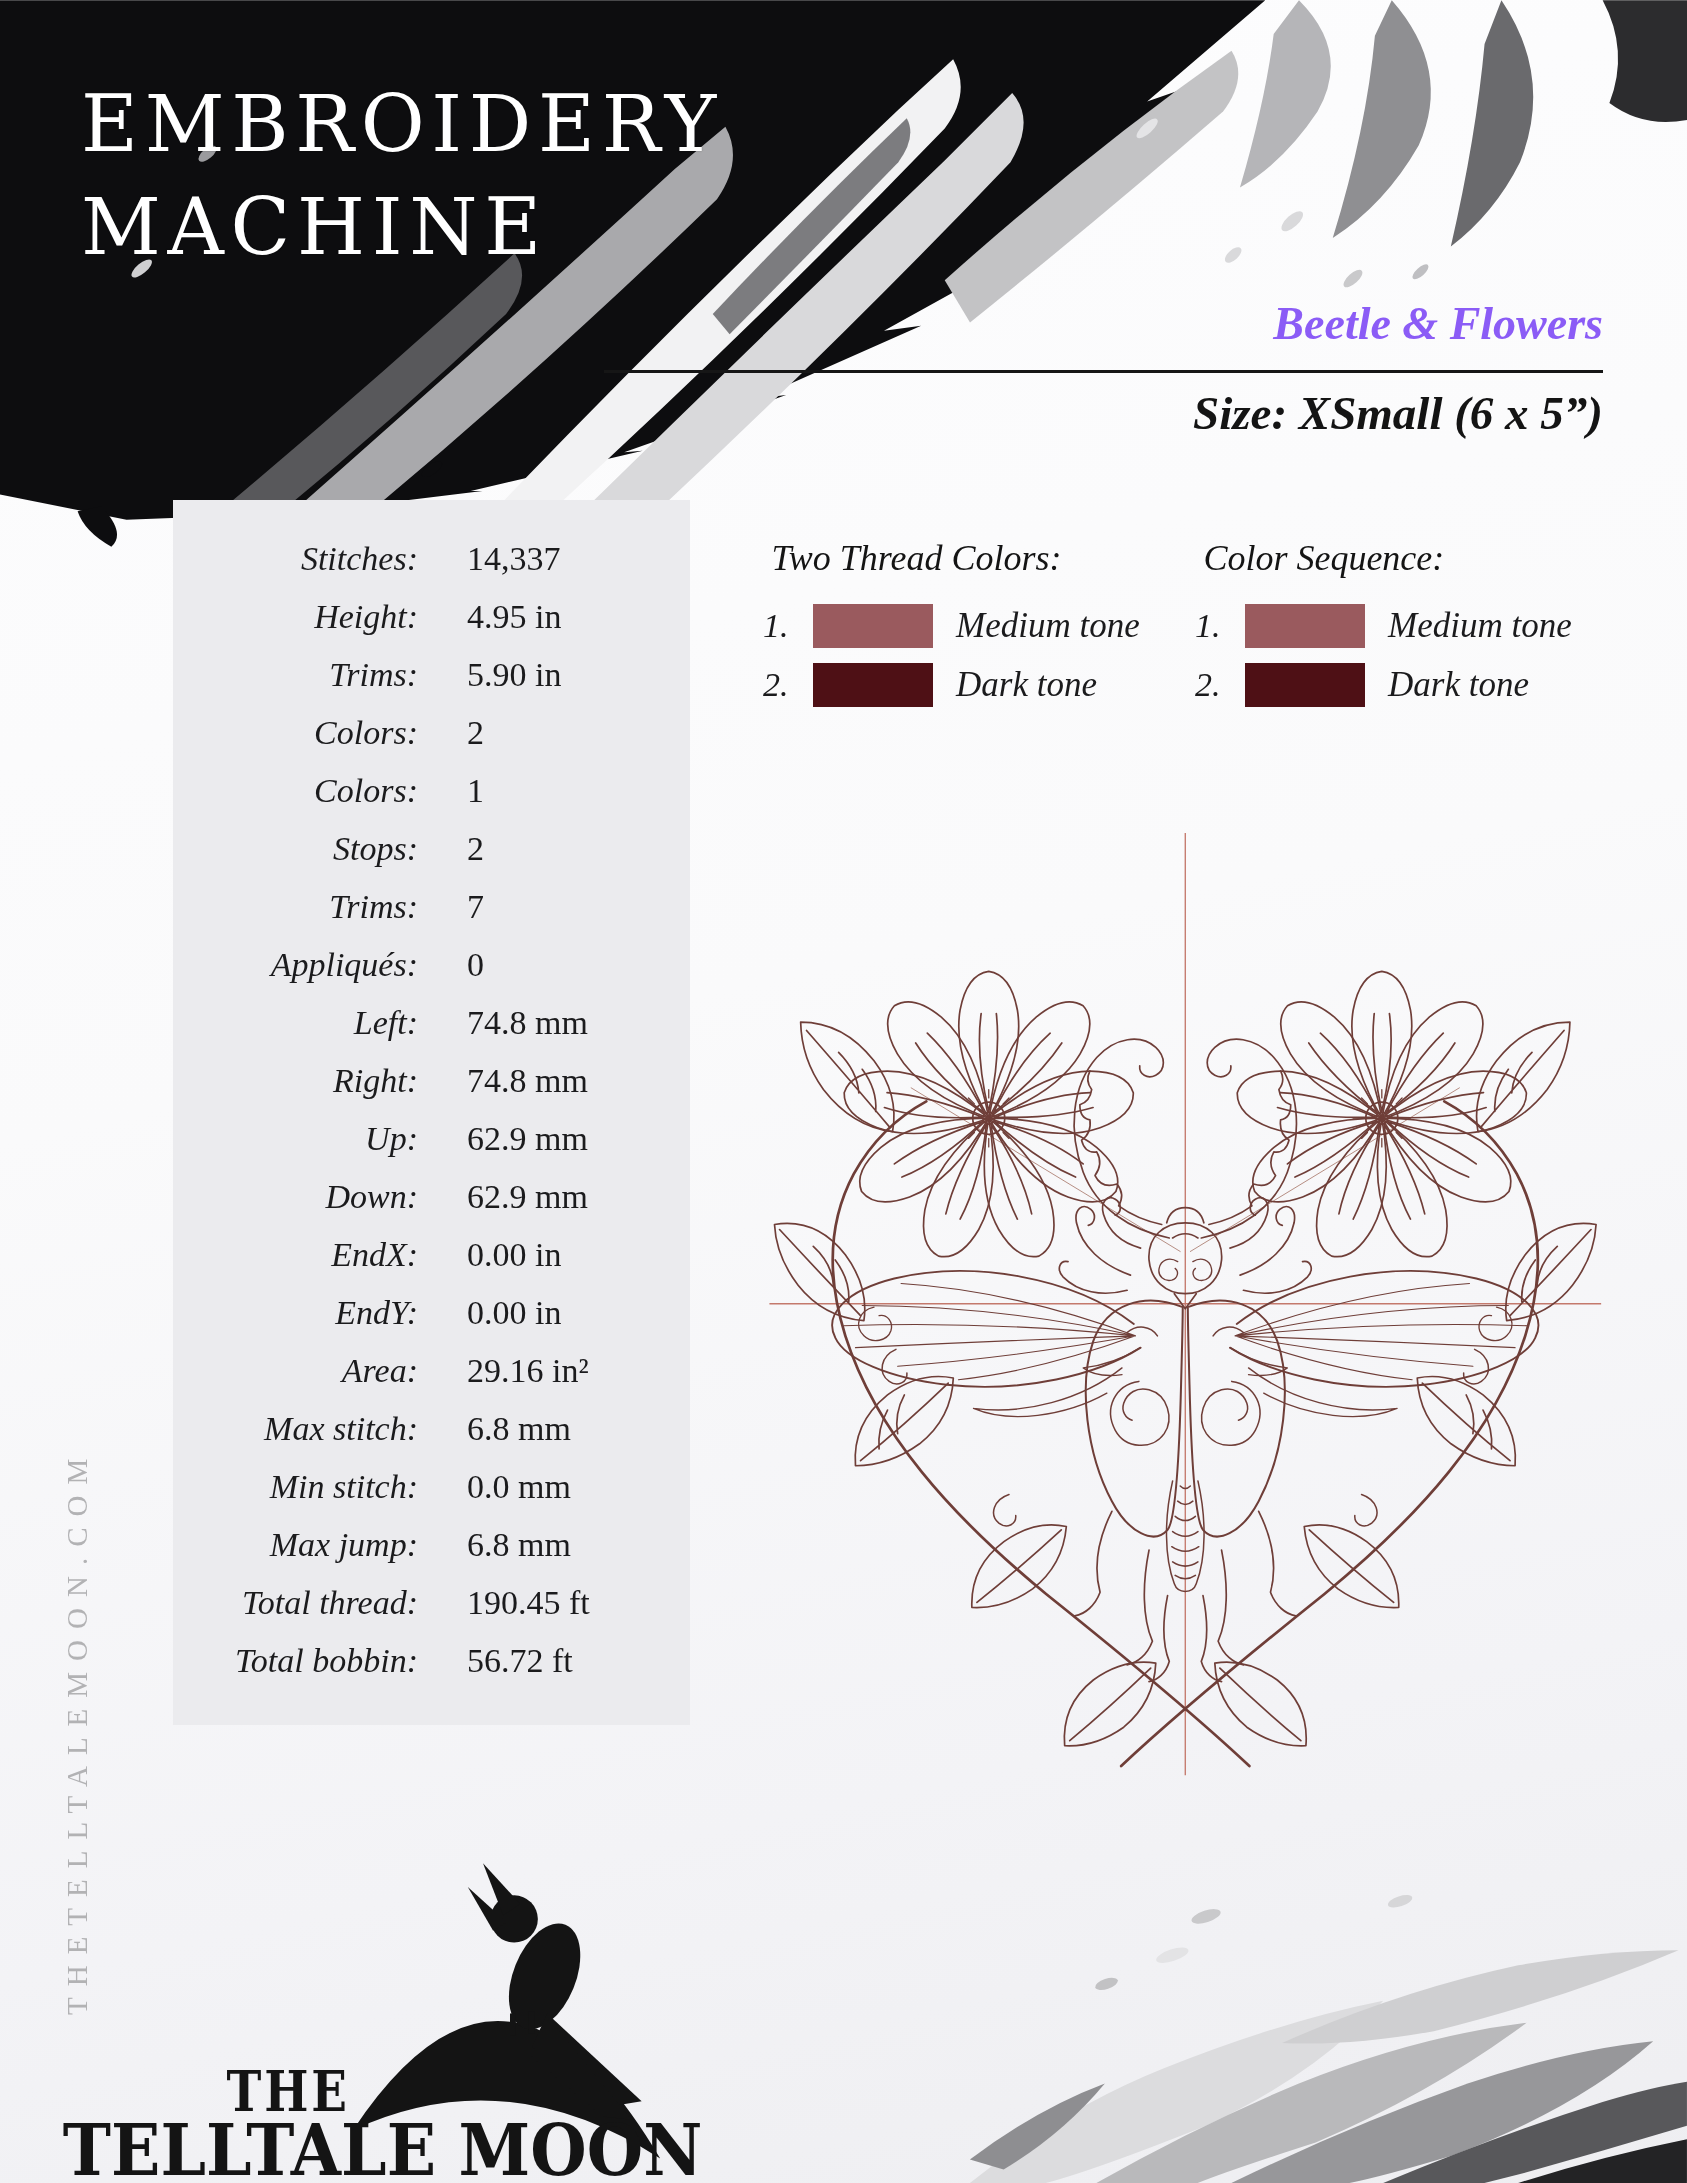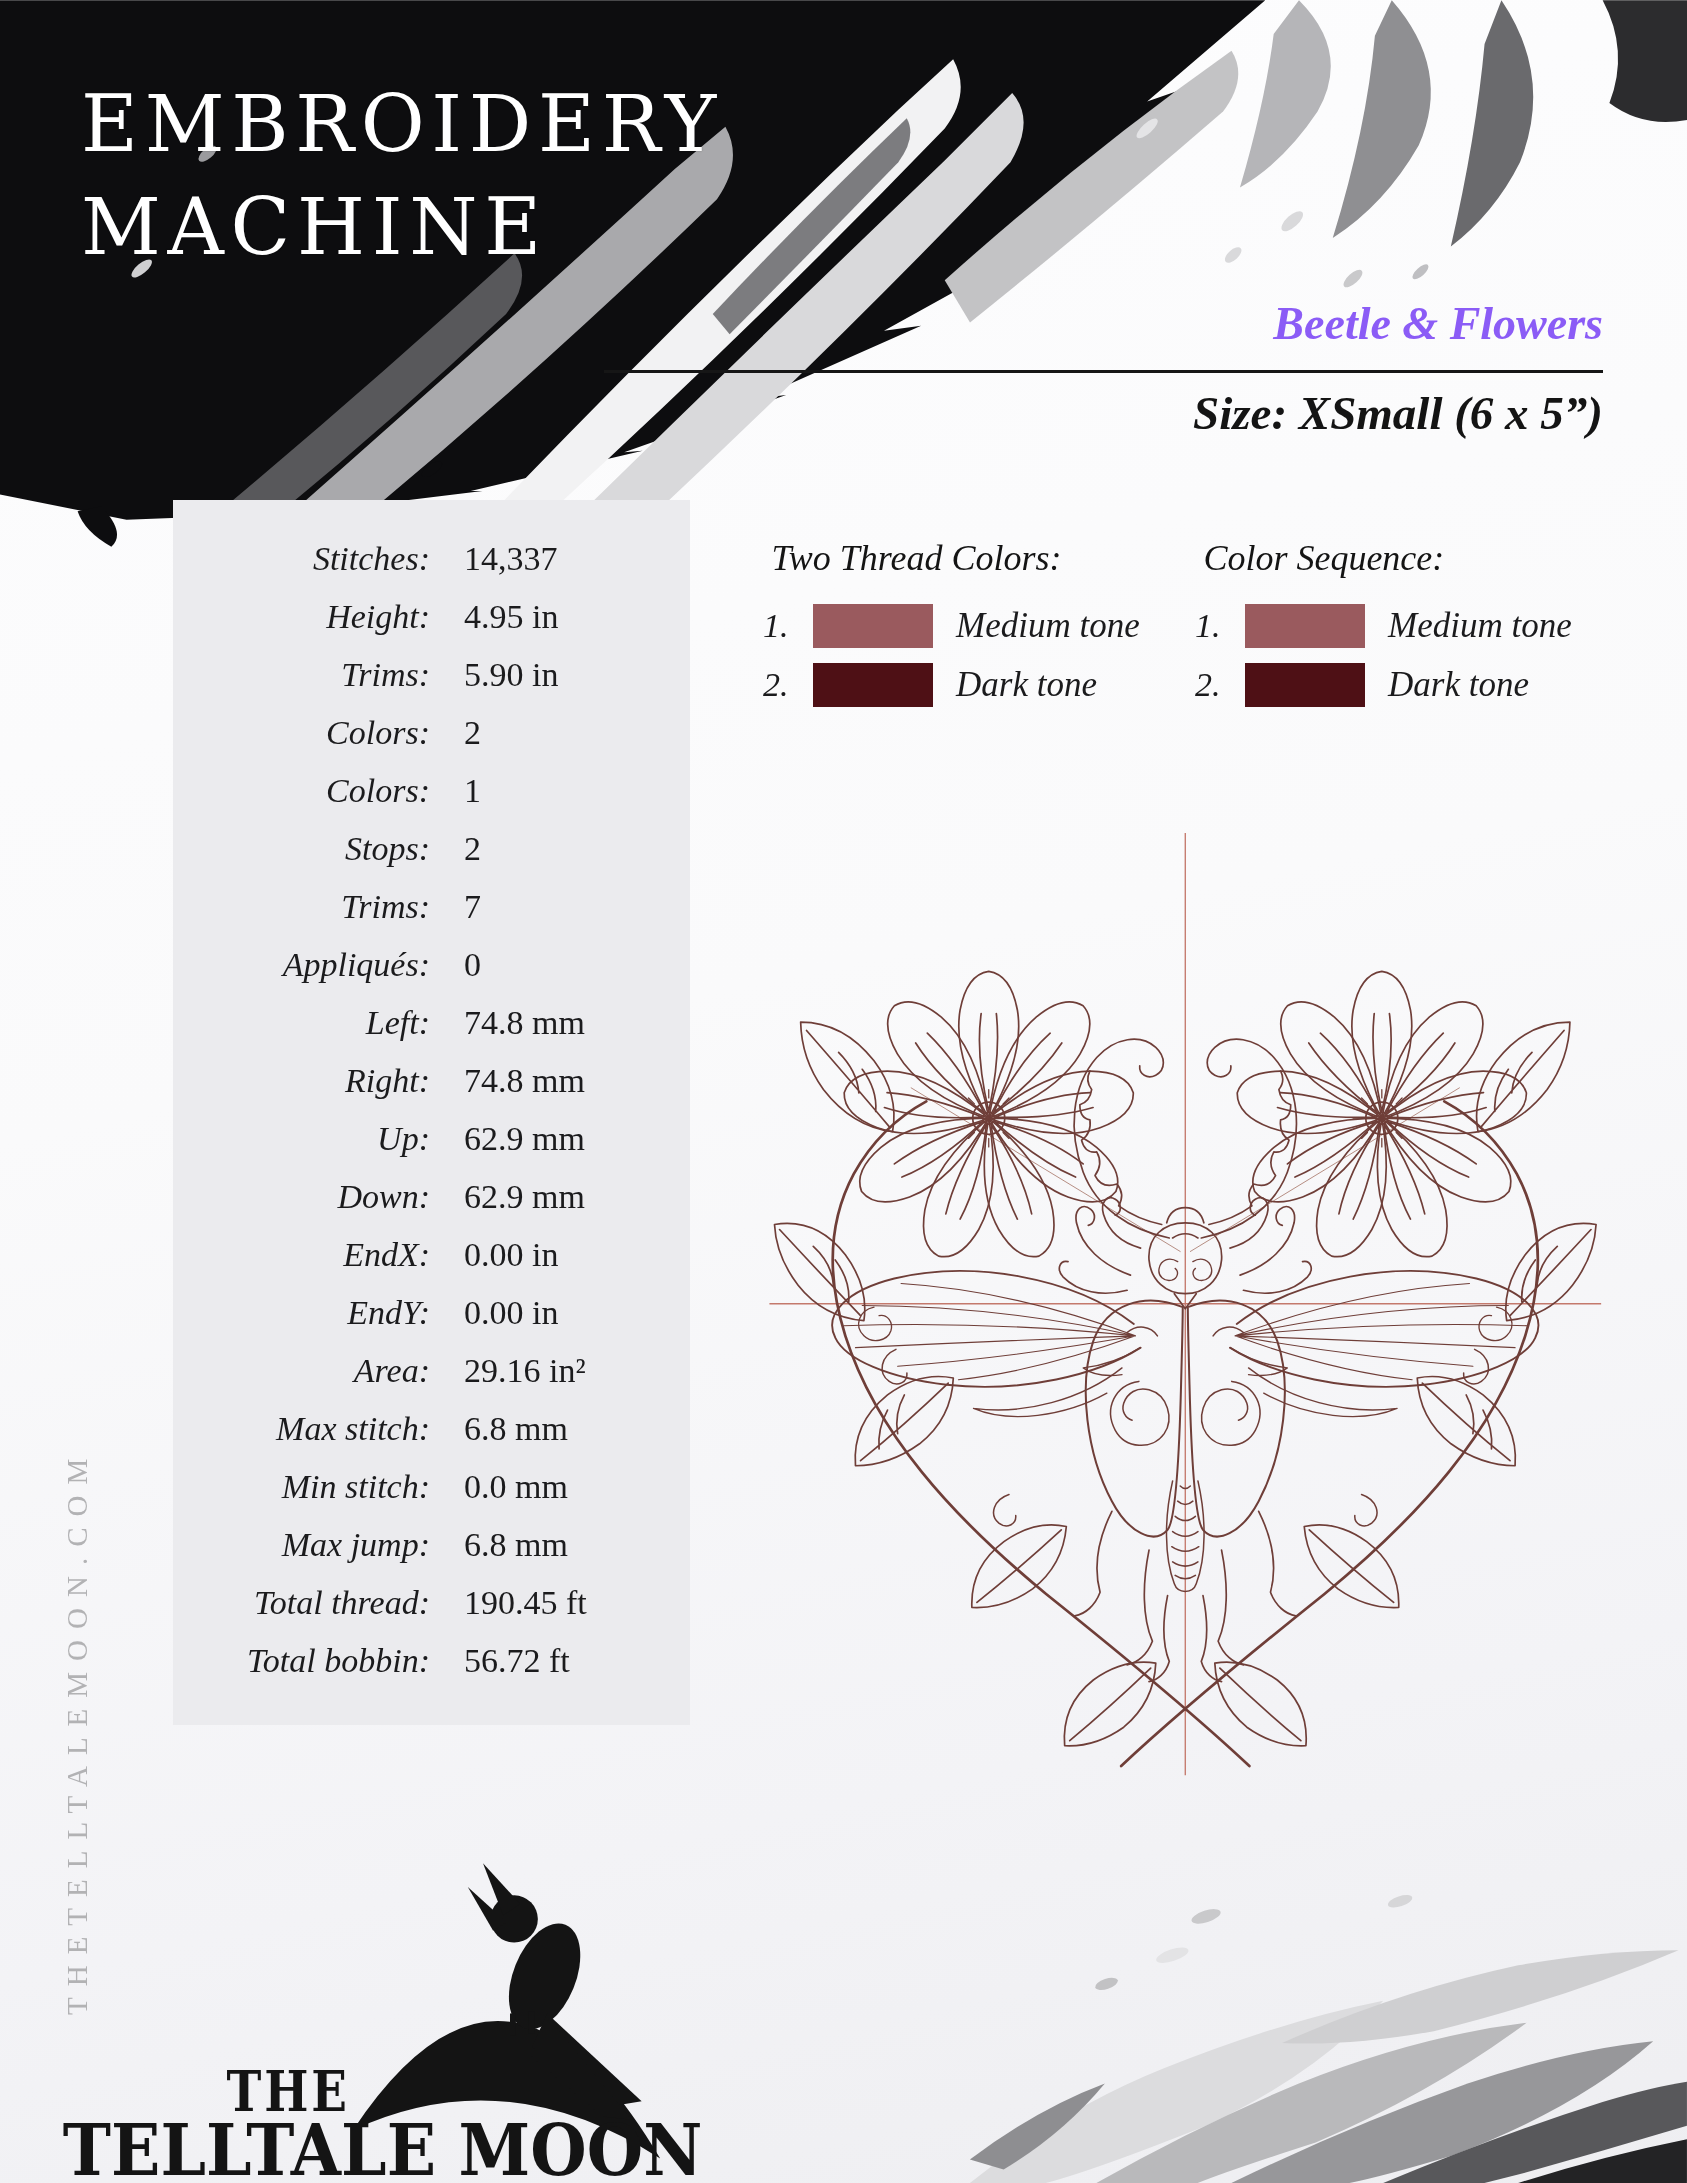--- a/index.html
+++ b/index.html
@@ -42,25 +42,25 @@
     font-size:47px;font-weight:bold;font-style:italic;color:#141414;
     white-space:nowrap;
   }
 
   
   .spec-panel{
     left:173px;top:500px;width:517px;height:1225px;
     background:#ebebee;z-index:2;
   }
   #spec-table{
-    left:173px;top:530px;width:517px;z-index:3;padding-left:12px;
+    left:173px;top:530px;width:517px;z-index:3;
   }
   .spec-row{display:flex;align-items:center;height:58px;font-size:34px;}
   .spec-label{width:245px;text-align:right;font-style:italic;}
-  .spec-value{margin-left:34px;}
+  .spec-value{margin-left:49px;}
 
   
   .color-group{top:537px;z-index:3;width:422px;}
   #thread-colors-group{left:763px;}
   #color-sequence-group{left:1195px;}
   .color-heading{margin:0 0 25px 8.4px;font-size:36px;font-style:italic;font-weight:normal;color:#141414;}
   .color-row{display:flex;align-items:center;margin-bottom:15px;height:44px;}
   .color-num{font-size:34px;font-style:italic;width:35px;}
   .swatch{width:120px;height:44px;margin-left:15px;flex:none;}
   .tone-label{font-size:35px;font-style:italic;margin-left:23px;white-space:nowrap;}

